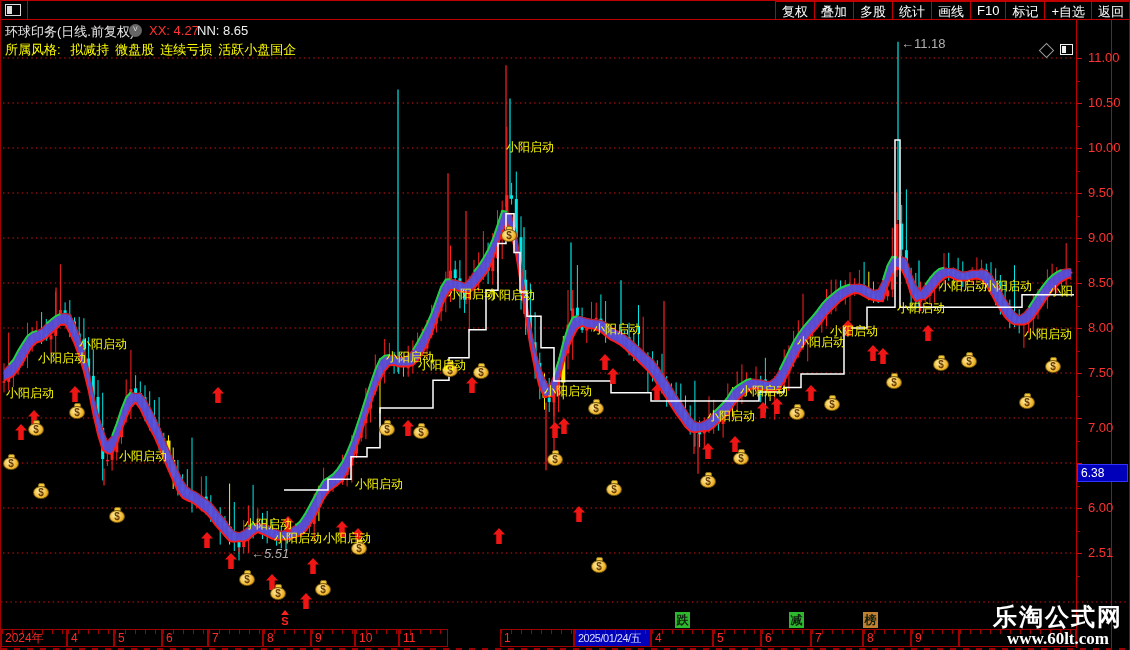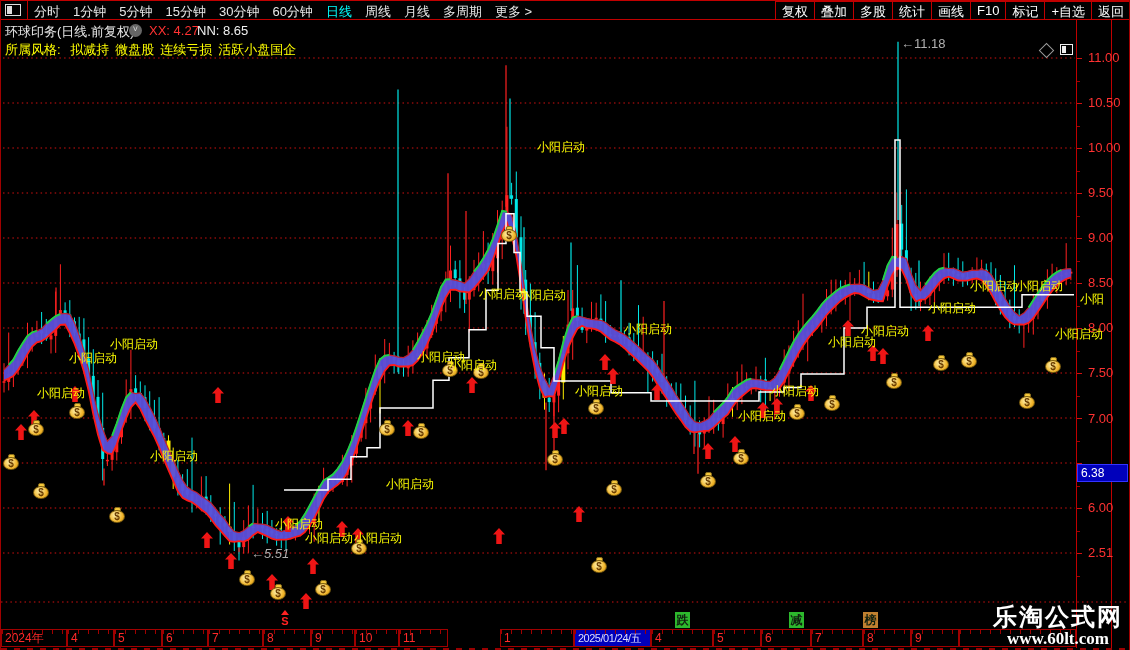--- a/index.html
+++ b/index.html
@@ -31,21 +31,21 @@
   
   #style-row{position:absolute;left:4px;top:41px;font-size:13px;z-index:25;white-space:nowrap;}
   #style-row .lbl{color:#ffff00;}
   #style-row .item{color:#ffff00;margin-left:6px;}
   #concept-row{position:absolute;left:4px;top:69px;font-size:13px;z-index:25;white-space:nowrap;}
   #concept-row .lbl{color:#ff00ff;}
   #concept-row .item{color:#ffff00;margin-left:6px;}
   
   #chart-svg{position:absolute;left:0;top:0;z-index:5;}
   #annotations{position:absolute;left:0;top:0;width:1130px;height:650px;z-index:10;pointer-events:none;}
-  .qd-label{position:absolute;color:#ffff00;font-size:12px;white-space:nowrap;z-index:10;padding-left:31px;}
+  .qd-label{position:absolute;color:#ffff00;font-size:12px;white-space:nowrap;z-index:10;}
   .arrow{position:absolute;width:12px;height:16px;background:#ee1515;
          clip-path:polygon(50% 0%,100% 40%,73% 40%,73% 100%,27% 100%,27% 40%,0% 40%);}
   .bag{position:absolute;width:16px;height:18px;}
   .bag-knot{width:7px;height:5px;background:#f5c83a;border:1px solid #8a6d1a;border-radius:2px;margin:0 auto;box-sizing:border-box;}
   .bag-body{width:16px;height:13px;background:radial-gradient(circle at 40% 35%,#fff3b0,#f0b429 65%,#c98a12);
             border:1px solid #7a5c10;border-radius:50%;color:#6b3d00;font-weight:bold;font-size:10px;
             text-align:center;line-height:12px;margin-top:-2px;box-sizing:border-box;}
   .gray-marker{position:absolute;color:#b0b0b0;font-size:13px;white-space:nowrap;z-index:11;}
   #s-marker{position:absolute;color:#ff2222;font-weight:bold;font-size:11px;text-align:center;width:12px;z-index:12;}
   .s-caret{width:0;height:0;border-left:4px solid transparent;border-right:4px solid transparent;
@@ -77,33 +77,20 @@
 </head>
 <body>
 
 <div id="app">
 
   <div id="toolbar">
     <div id="tb-icon">
         <div class="half"></div>
       </div>
     <div id="tb-sep"></div>
-    <div id="periods">
-        <span class="period">分时</span>
-        <span class="period">1分钟</span>
-        <span class="period">5分钟</span>
-        <span class="period">15分钟</span>
-        <span class="period">30分钟</span>
-        <span class="period">60分钟</span>
-        <span class="period active">日线</span>
-        <span class="period">周线</span>
-        <span class="period">月线</span>
-        <span class="period">多周期</span>
-        <span class="period">更多 &gt;</span>
-      </div>
     <div id="right-buttons">
         <div class="rbtn">复权</div>
         <div class="rbtn">叠加</div>
         <div class="rbtn">多股</div>
         <div class="rbtn">统计</div>
         <div class="rbtn">画线</div>
         <div class="rbtn">F10</div>
         <div class="rbtn">标记</div>
         <div class="rbtn">+自选</div>
         <div class="rbtn">返回</div>
@@ -648,21 +635,21 @@
       <div class="qd-label" style="left: 543px; top: 383px;">小阳启动</div>
       <div class="qd-label" style="left: 592px; top: 321px;">小阳启动</div>
       <div class="qd-label" style="left: 706px; top: 408px;">小阳启动</div>
       <div class="qd-label" style="left: 739px; top: 383px;">小阳启动</div>
       <div class="qd-label" style="left: 796px; top: 334px;">小阳启动</div>
       <div class="qd-label" style="left: 829px; top: 323px;">小阳启动</div>
       <div class="qd-label" style="left: 896px; top: 300px;">小阳启动</div>
       <div class="qd-label" style="left: 938px; top: 278px;">小阳启动</div>
       <div class="qd-label" style="left: 983px; top: 278px;">小阳启动</div>
       <div class="qd-label" style="left: 1023px; top: 326px;">小阳启动</div>
-      <div class="qd-label" style="left: 1048px; top: 283px; margin-top: 8px;">小阳</div>
+      <div class="qd-label" style="left: 1048px; top: 283px;">小阳</div>
       <div class="arrow" style="left: 14px; top: 424px;"></div>
       <div class="arrow" style="left: 27px; top: 410px;"></div>
       <div class="arrow" style="left: 68px; top: 386px;"></div>
       <div class="arrow" style="left: 211px; top: 387px;"></div>
       <div class="arrow" style="left: 200px; top: 532px;"></div>
       <div class="arrow" style="left: 224px; top: 553px;"></div>
       <div class="arrow" style="left: 265px; top: 574px;"></div>
       <div class="arrow" style="left: 281px; top: 516px;"></div>
       <div class="arrow" style="left: 299px; top: 593px;"></div>
       <div class="arrow" style="left: 306px; top: 558px;"></div>
@@ -828,21 +815,21 @@
       <div class="ytick minor" style="top: 60.5px;"></div>
       <div class="ytick" style="top: 38px;"></div>
       <div class="ylabel" style="top: 30px;">11.00</div>
       <div class="ylabel" style="top: 75px;">10.50</div>
       <div class="ylabel" style="top: 120px;">10.00</div>
       <div class="ylabel" style="top: 165px;">9.50</div>
       <div class="ylabel" style="top: 210px;">9.00</div>
       <div class="ylabel" style="top: 255px;">8.50</div>
       <div class="ylabel" style="top: 300px;">8.00</div>
       <div class="ylabel" style="top: 345px;">7.50</div>
-      <div class="ylabel" style="top: 391px;">7.00</div>
+      <div class="ylabel" style="top: 400px;">7.00</div>
       <div class="ylabel" style="top: 480px;">6.00</div>
       <div class="ylabel" style="top: 525px;">2.51</div>
     </div>
   <div id="price-marker" style="top: 463.8px;">6.38</div>
 
   <div id="bottom-axis">
       <div class="mcell" style="left: 0px; width: 66px;">2024年</div>
       <div class="mcell" style="left: 66px; width: 47px;">4</div>
       <div class="mcell" style="left: 113px; width: 48px;">5</div>
       <div class="mcell" style="left: 161px; width: 46px;">6</div>

